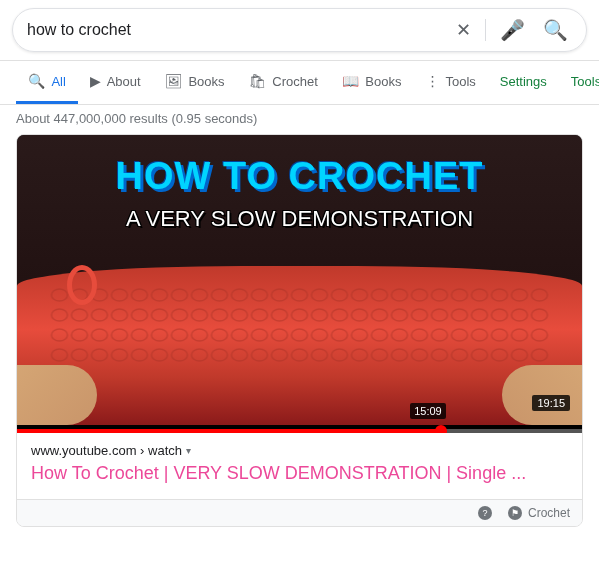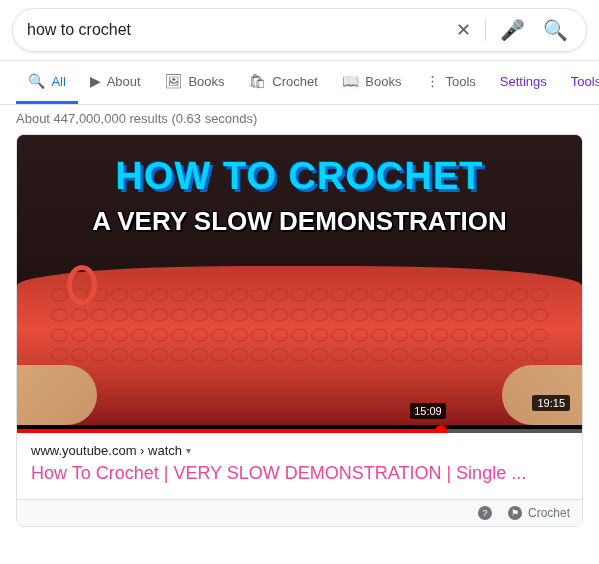--- a/index.html
+++ b/index.html
@@ -88,21 +88,21 @@
     }
     .nav-tab-icon {
       font-size: 14px;
     }
     .nav-right {
       margin-left: auto;
       display: flex;
       gap: 0;
     }
     .nav-right .nav-tab {
-      color: #6d28d9;
+      color: #15803d;
     }
 
     
     .results-count {
       padding: 6px 16px 8px;
       font-size: 13px;
       color: #70757a;
     }
 
     
@@ -144,22 +144,22 @@
     .overlay-title-main {
       font-size: 38px;
       font-weight: 900;
       color: #00d4ff;
       text-shadow: 3px 3px 0 #0066cc, -1px -1px 0 #004499;
       letter-spacing: 1px;
       font-family: Impact, Arial Black, sans-serif;
       text-transform: uppercase;
     }
     .overlay-title-sub {
-      font-size: 26px;
-      font-weight: 700;
+      font-size: 22px;
+      font-weight: 400;
       color: #ffffff;
       text-shadow: 2px 2px 0 #000, -1px -1px 0 #000, 1px -1px 0 #000, -1px 1px 0 #000;
       font-family: Impact, Arial Black, sans-serif;
       text-transform: uppercase;
     }
 
     
     .video-controls {
       background: #000;
       padding: 4px 0 0;
@@ -315,21 +315,21 @@
     <div class="nav-tab">
       <span>Settings</span>
     </div>
     <div class="nav-tab">
       <span>Tools</span>
     </div>
   </div>
 </div>
 
 <div class="results-count">
-  <span>About 447,000,000 results (0.63 seconds)</span>
+  <span>About 447,000,000 results (0.95 seconds)</span>
 </div>
 
 <div class="snippet-card">
 
   <div class="video-thumbnail">
     <div class="video-inner">
 
       <div style="position:absolute;bottom:0;left:0;right:0;height:55%;background:linear-gradient(0deg,#8B1A1A 0%,#c0392b 30%,#e74c3c 60%,#c0392b 100%);border-radius:40% 40% 0 0 / 20px 20px 0 0;"></div>
 
       <div style="position:absolute;bottom:60px;left:30px;right:30px;height:80px;overflow:hidden;">

